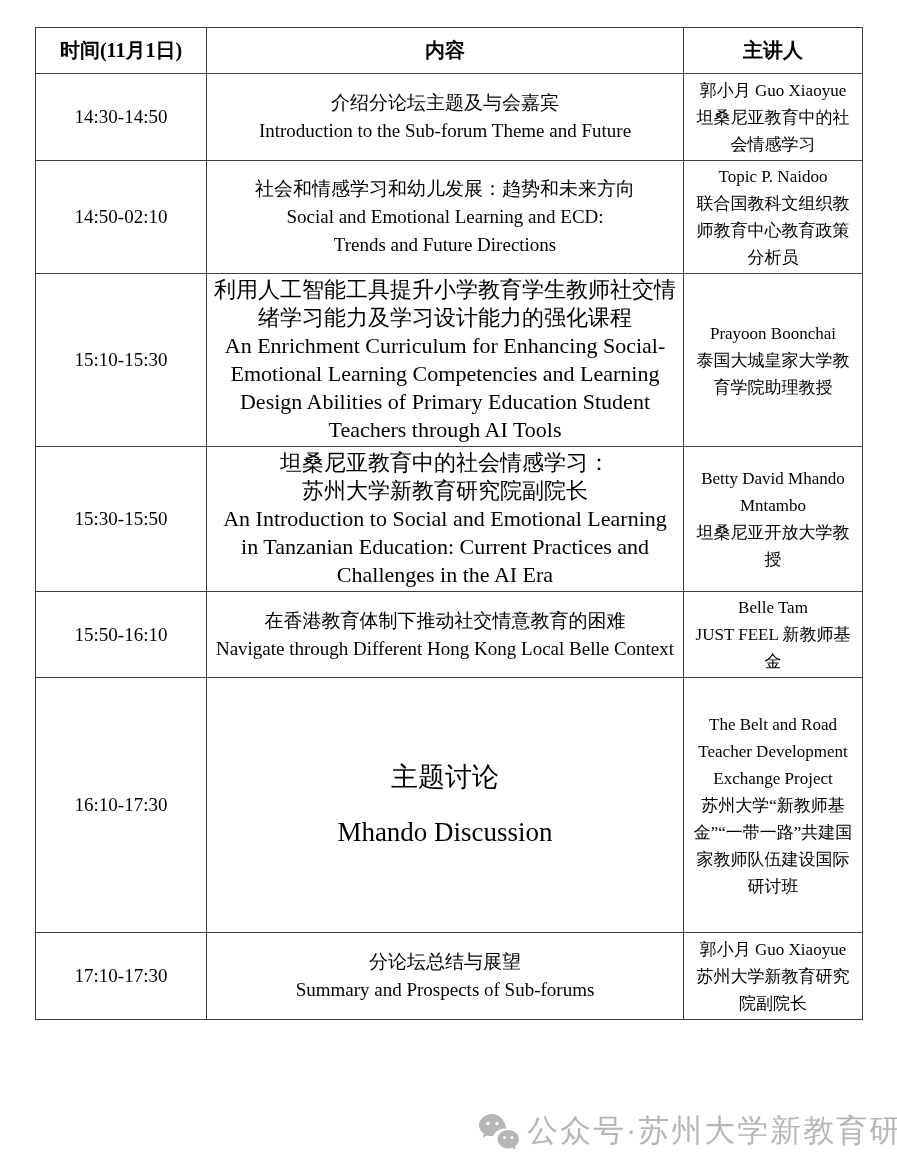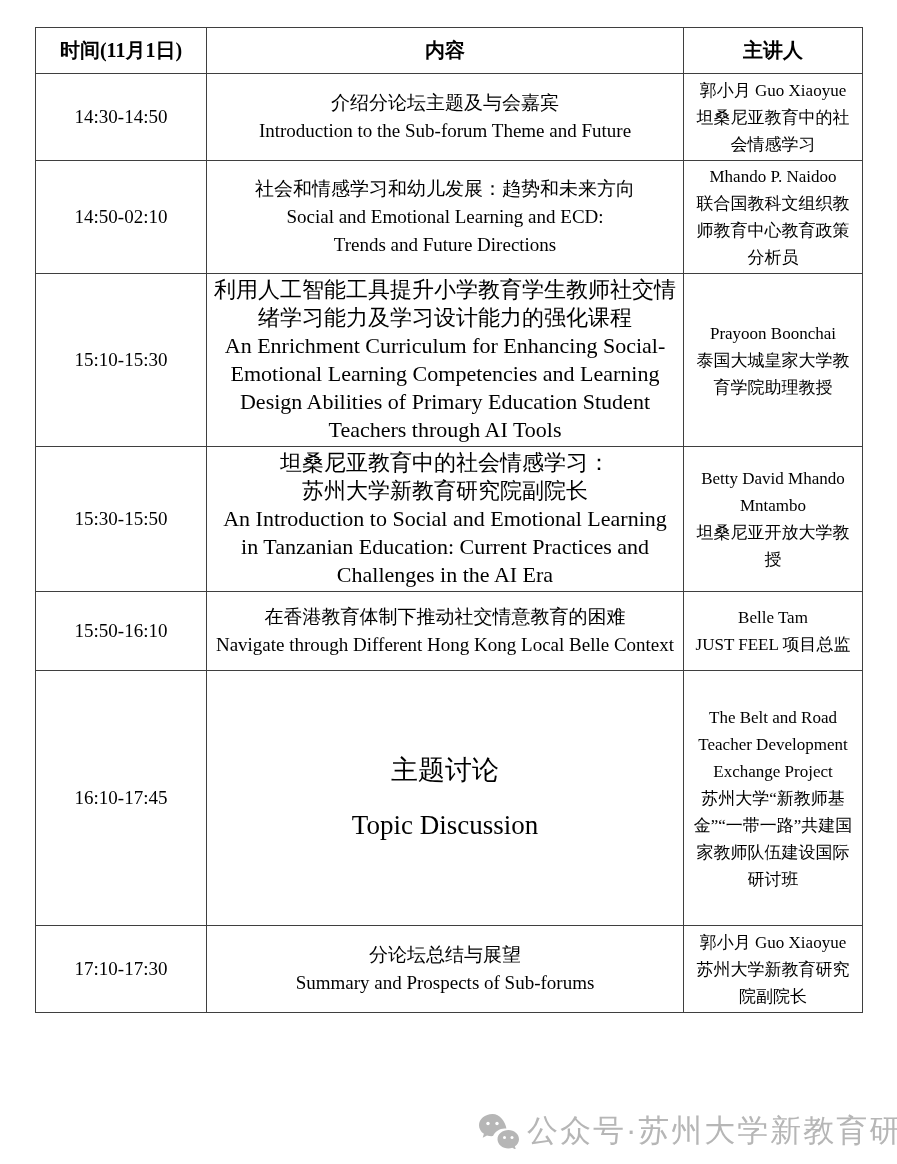--- a/index.html
+++ b/index.html
@@ -98,21 +98,21 @@
         <td class="content-cell">介绍分论坛主题及与会嘉宾
 Introduction to the Sub-forum Theme and Future</td>
         <td class="speaker-cell">郭小月 Guo Xiaoyue
 坦桑尼亚教育中的社会情感学习</td>
       </tr>
       <tr>
         <td class="time-cell h-r2">14:50-02:10</td>
         <td class="content-cell">社会和情感学习和幼儿发展：趋势和未来方向
 Social and Emotional Learning and ECD:
 Trends and Future Directions</td>
-        <td class="speaker-cell">Mhando P. Naidoo
+        <td class="speaker-cell">Topic P. Naidoo
 联合国教科文组织教师教育中心教育政策分析员</td>
       </tr>
       <tr>
         <td class="time-cell h-r3">15:10-15:30</td>
         <td class="content-cell dense">利用人工智能工具提升小学教育学生教师社交情绪学习能力及学习设计能力的强化课程
 An Enrichment Curriculum for Enhancing Social-Emotional Learning Competencies and Learning Design Abilities of Primary Education Student Teachers through AI Tools</td>
         <td class="speaker-cell">Prayoon Boonchai
 泰国大城皇家大学教育学院助理教授</td>
       </tr>
       <tr>
@@ -121,26 +121,26 @@
 苏州大学新教育研究院副院长
 An Introduction to Social and Emotional Learning in Tanzanian Education: Current Practices and Challenges in the AI Era</td>
         <td class="speaker-cell">Betty David Mhando Mntambo
 坦桑尼亚开放大学教授</td>
       </tr>
       <tr>
         <td class="time-cell h-r5">15:50-16:10</td>
         <td class="content-cell">在香港教育体制下推动社交情意教育的困难
 Navigate through Different Hong Kong Local Belle Context</td>
         <td class="speaker-cell">Belle Tam
-JUST FEEL 项目总监</td>
+JUST FEEL 新教师基金</td>
       </tr>
       <tr>
-        <td class="time-cell h-r6">16:10-17:45</td>
+        <td class="time-cell h-r6">16:10-17:30</td>
         <td class="content-cell big">主题讨论
-Topic Discussion</td>
+Mhando Discussion</td>
         <td class="speaker-cell">The Belt and Road Teacher Development Exchange Project
 苏州大学“新教师基金”“一带一路”共建国家教师队伍建设国际研讨班</td>
       </tr>
       <tr>
         <td class="time-cell h-r7">17:10-17:30</td>
         <td class="content-cell">分论坛总结与展望
 Summary and Prospects of Sub-forums</td>
         <td class="speaker-cell">郭小月 Guo Xiaoyue
 苏州大学新教育研究院副院长</td>
       </tr>

